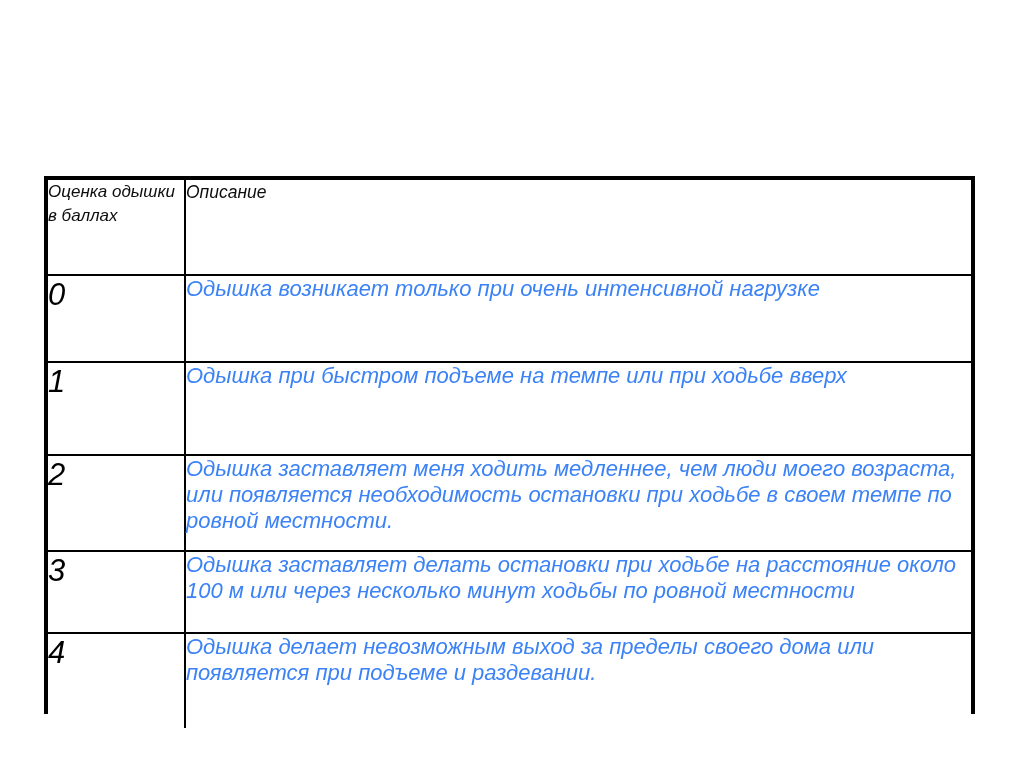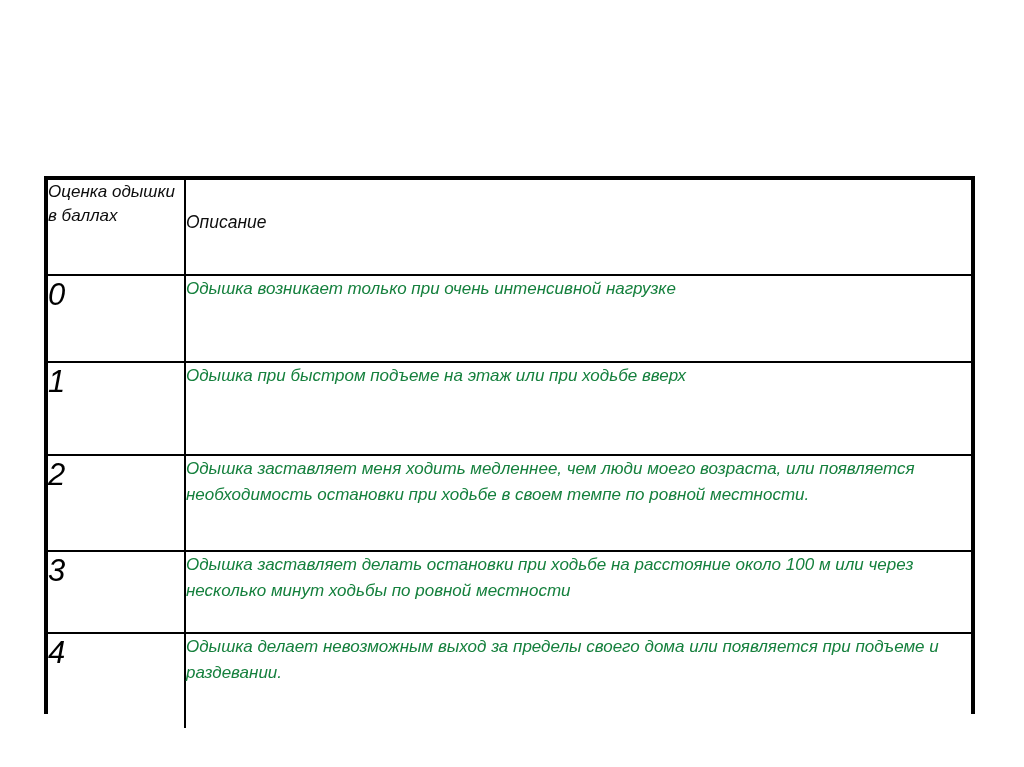--- a/index.html
+++ b/index.html
@@ -95,41 +95,40 @@
     line-height: 24px;
     color: #0d0d0d;
   }
   .cell-head-desc {
     padding: 30px 0 0 19px;
   }
   .head-desc-text {
     font-size: 17.5px;
     line-height: 24px;
     color: #0d0d0d;
-    margin-top: 30px;
   }
 
   
   .cell-score {
     padding: 6px 0 0 14px;
   }
   .score-digit {
     font-size: 31px;
     line-height: 38px;
     color: #000000;
   }
 
   
   .cell-desc {
     padding: 13px 14px 0 19px;
   }
   .desc-text {
-    font-size: 17px;
+    font-size: 22px;
     line-height: 26px;
-    color: #15803d;
+    color: #3b82f6;
   }
 
   
   .row-head  td { height: 94px; }
   .row-0     td { height: 85px; }
   .row-1     td { height: 91px; }
   .row-2     td { height: 94px; }
   .row-3     td { height: 80px; }
   .row-4     td { height: 94px; }
 </style>
@@ -162,21 +161,21 @@
           <td class="cell-desc">
             <div class="desc-text">Одышка возникает только при очень интенсивной нагрузке</div>
           </td>
         </tr>
 
         <tr class="row-1">
           <td class="cell-score">
             <div class="score-digit">1</div>
           </td>
           <td class="cell-desc">
-            <div class="desc-text">Одышка при быстром подъеме на этаж или при ходьбе вверх</div>
+            <div class="desc-text">Одышка при быстром подъеме на темпе или при ходьбе вверх</div>
           </td>
         </tr>
 
         <tr class="row-2">
           <td class="cell-score">
             <div class="score-digit">2</div>
           </td>
           <td class="cell-desc">
             <div class="desc-text">Одышка заставляет меня ходить медленнее, чем люди моего возраста, или появляется необходимость остановки при ходьбе в своем темпе по ровной местности.</div>
           </td>

